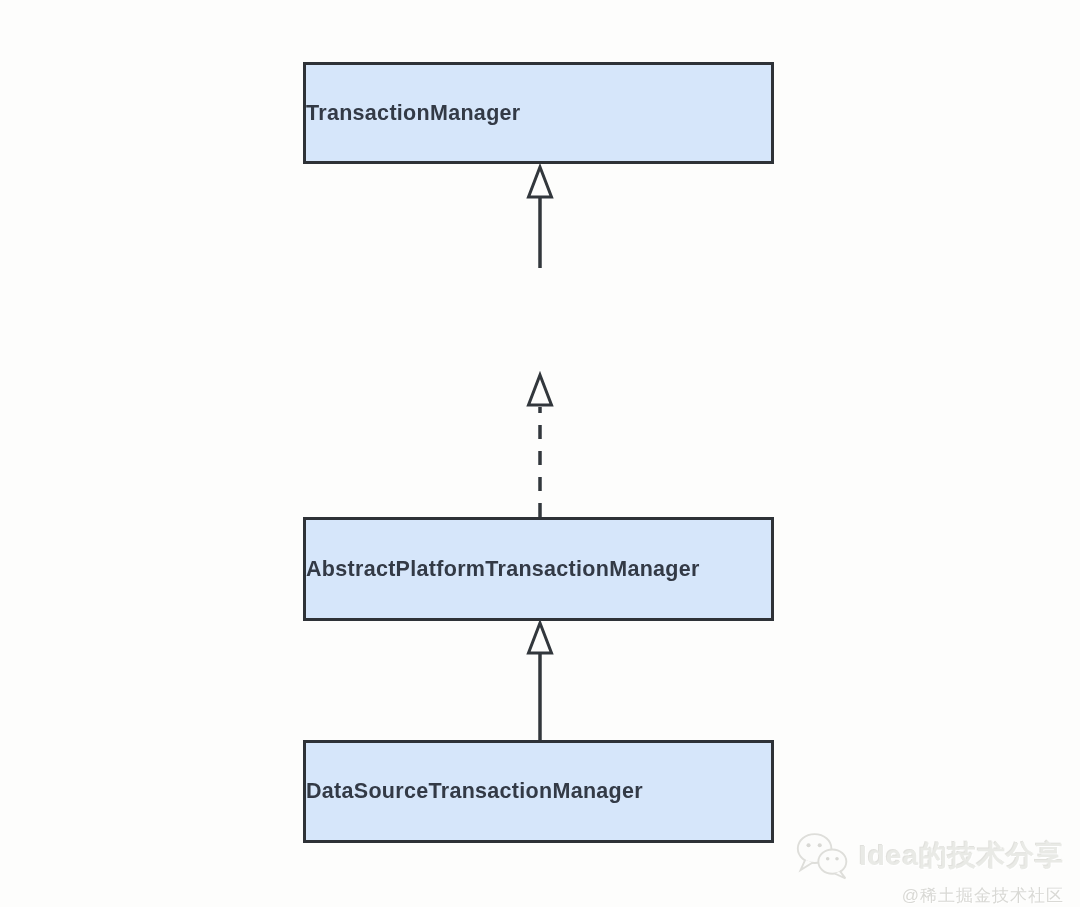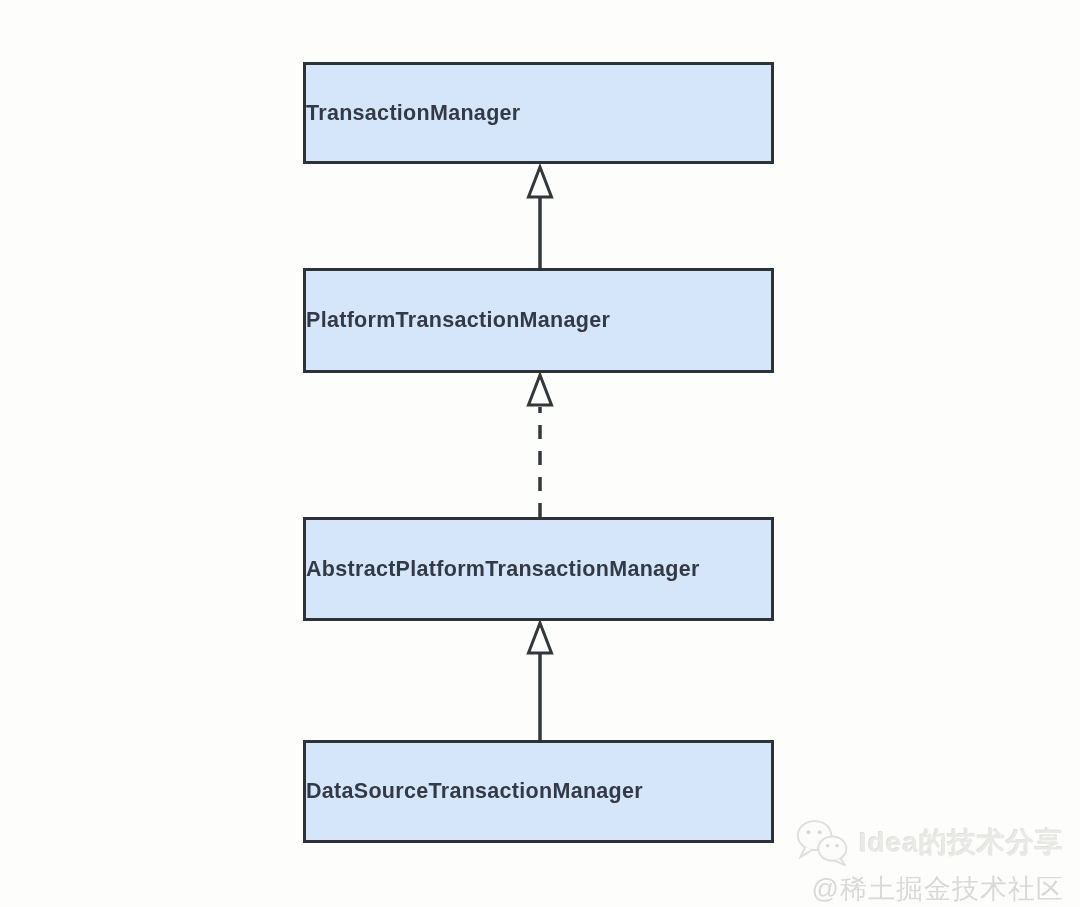--- a/index.html
+++ b/index.html
@@ -59,21 +59,21 @@
   .wm-title {
     font-size: 28px;
     font-weight: 600;
     color: #e9eae6;
     text-shadow: 1px 1px 0 #ffffff, -1px -1px 0 #e0e0dc;
     letter-spacing: 1px;
     white-space: nowrap;
   }
   .wm-sub {
     margin-top: 2px;
-    font-size: 27px;
+    font-size: 17px;
     color: #d9d9d5;
     text-shadow: 1px 1px 0 #ffffff;
     letter-spacing: 1px;
     white-space: nowrap;
   }
 </style>
 </head>
 <body>
 
 <div class="canvas">
@@ -93,23 +93,20 @@
     <g stroke="#32373c" stroke-width="3.5" fill="none">
       <line x1="540" y1="740" x2="540" y2="653"></line>
       <path d="M540 623 L551.5 653 L528.5 653 Z" fill="#fdfdfc" stroke-width="3"></path>
     </g>
   </svg>
 
   <div class="node n0">
     <span>TransactionManager</span>
   </div>
 
-  <div class="node n1">
-    <span>PlatformTransactionManager</span>
-  </div>
 
   <div class="node n3">
     <span>DataSourceTransactionManager</span>
   </div>
 
   <div class="node n2">
     <span>AbstractPlatformTransactionManager</span>
   </div>
 
   <div class="watermark">

